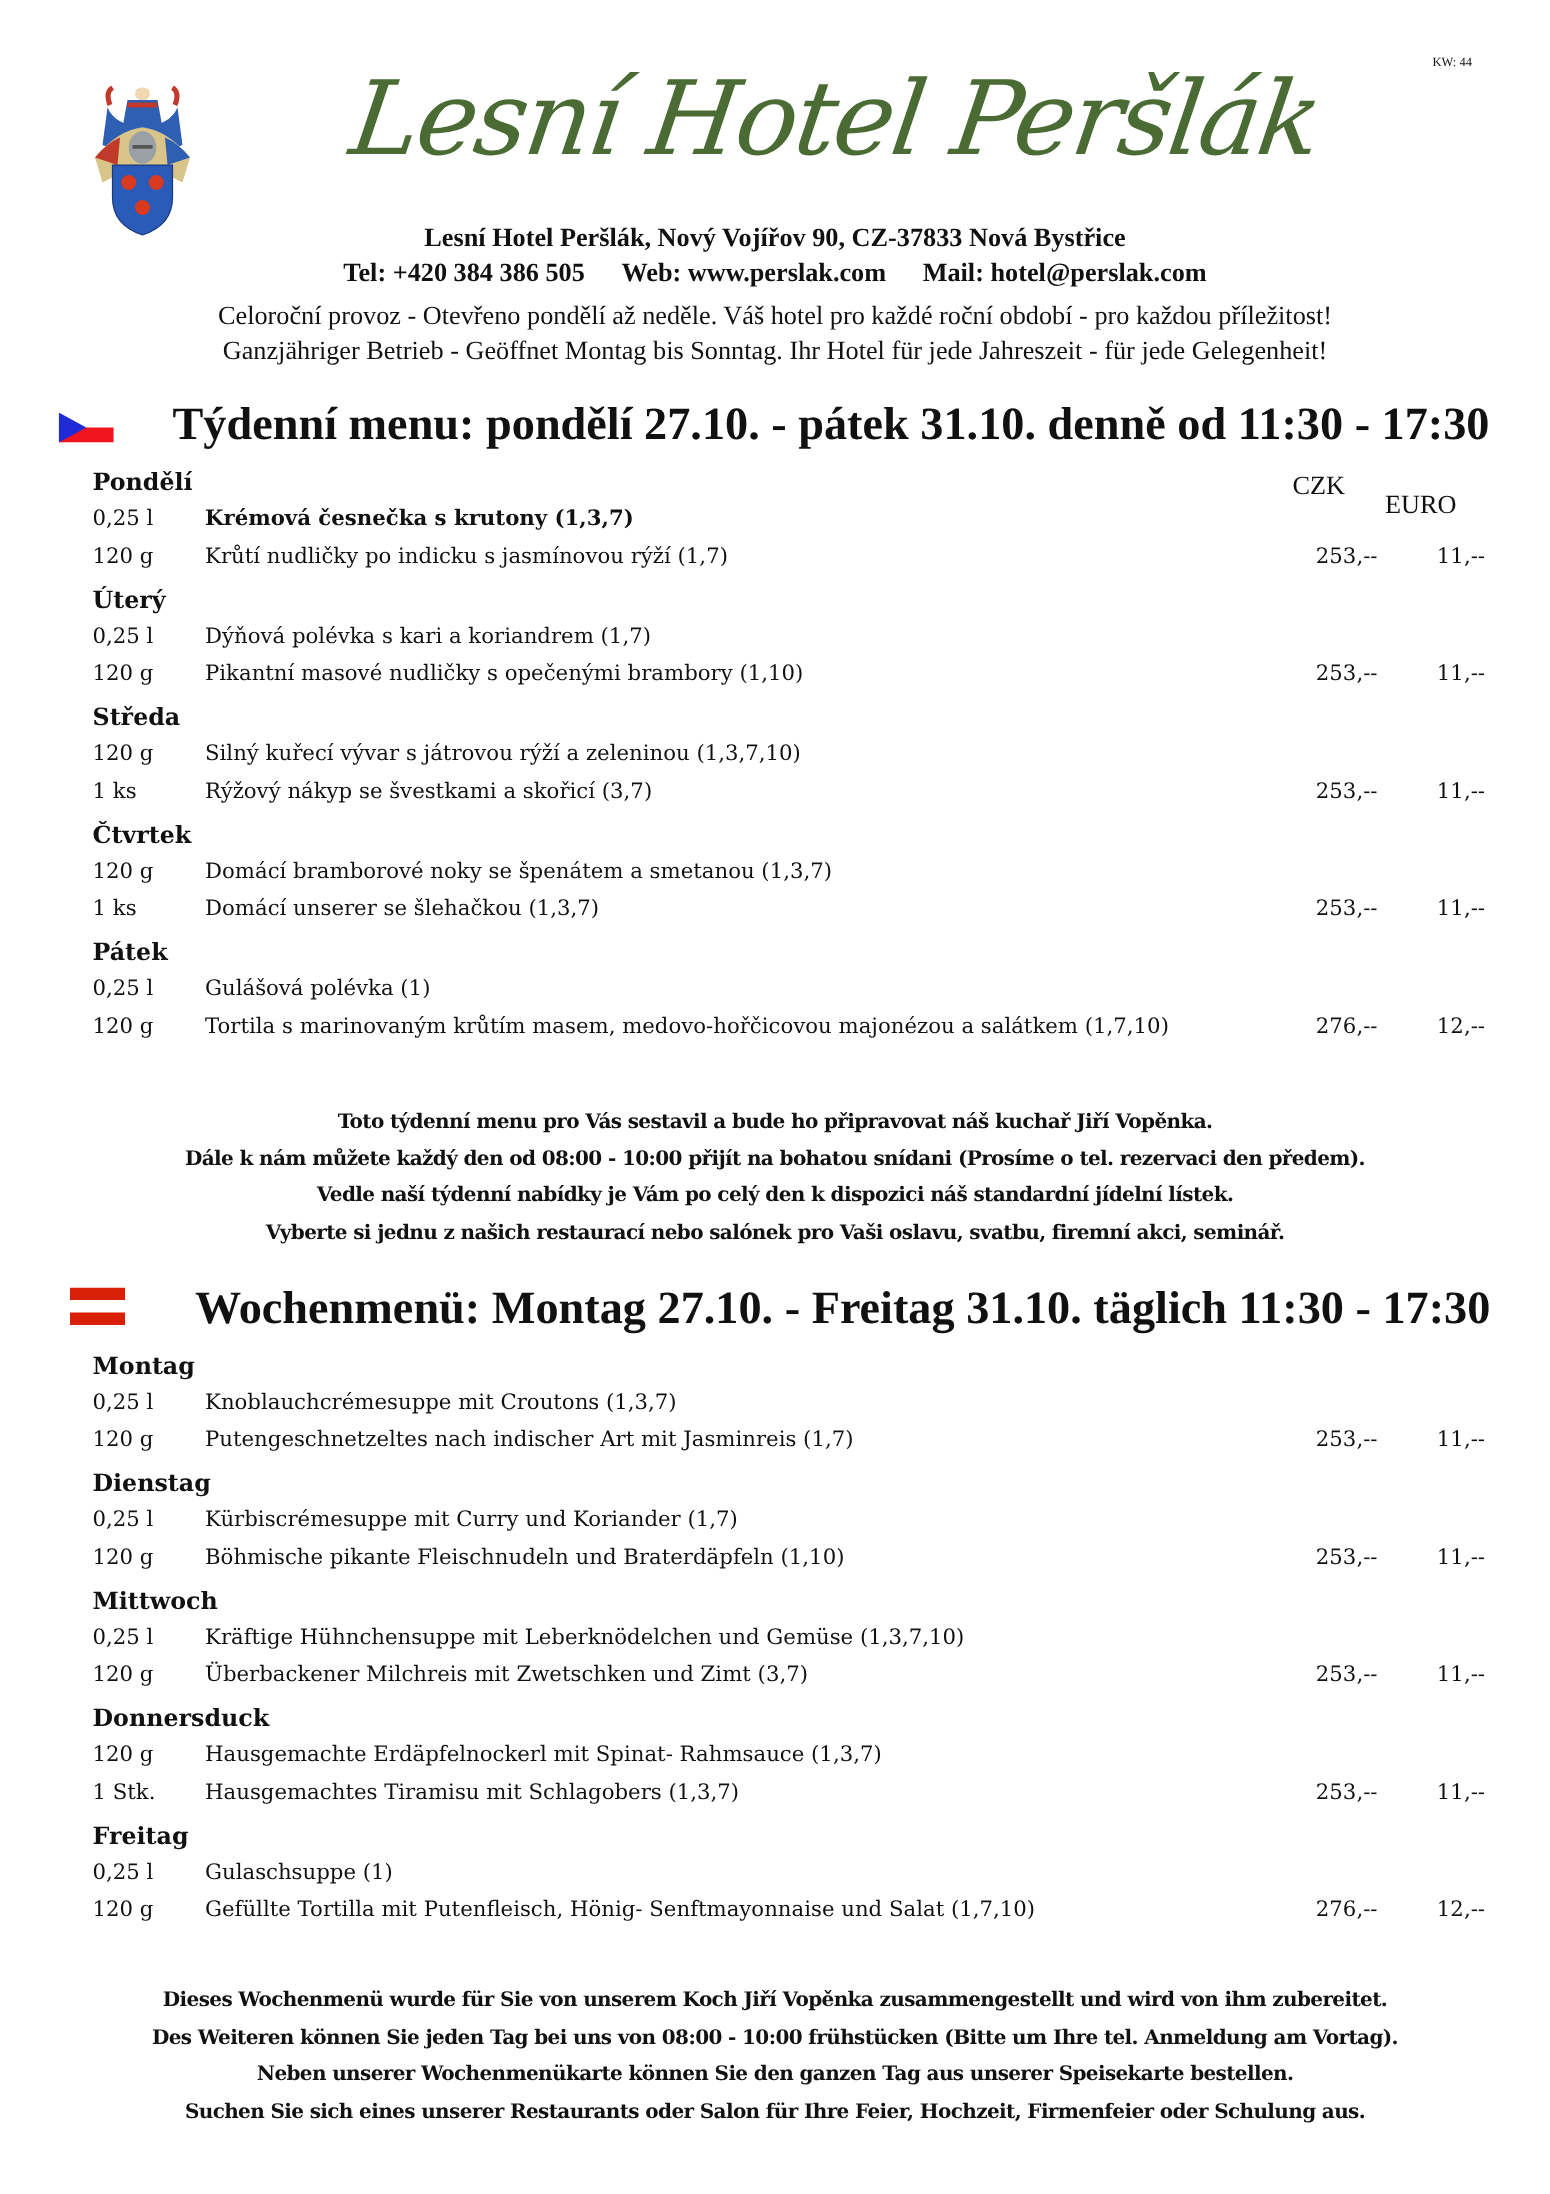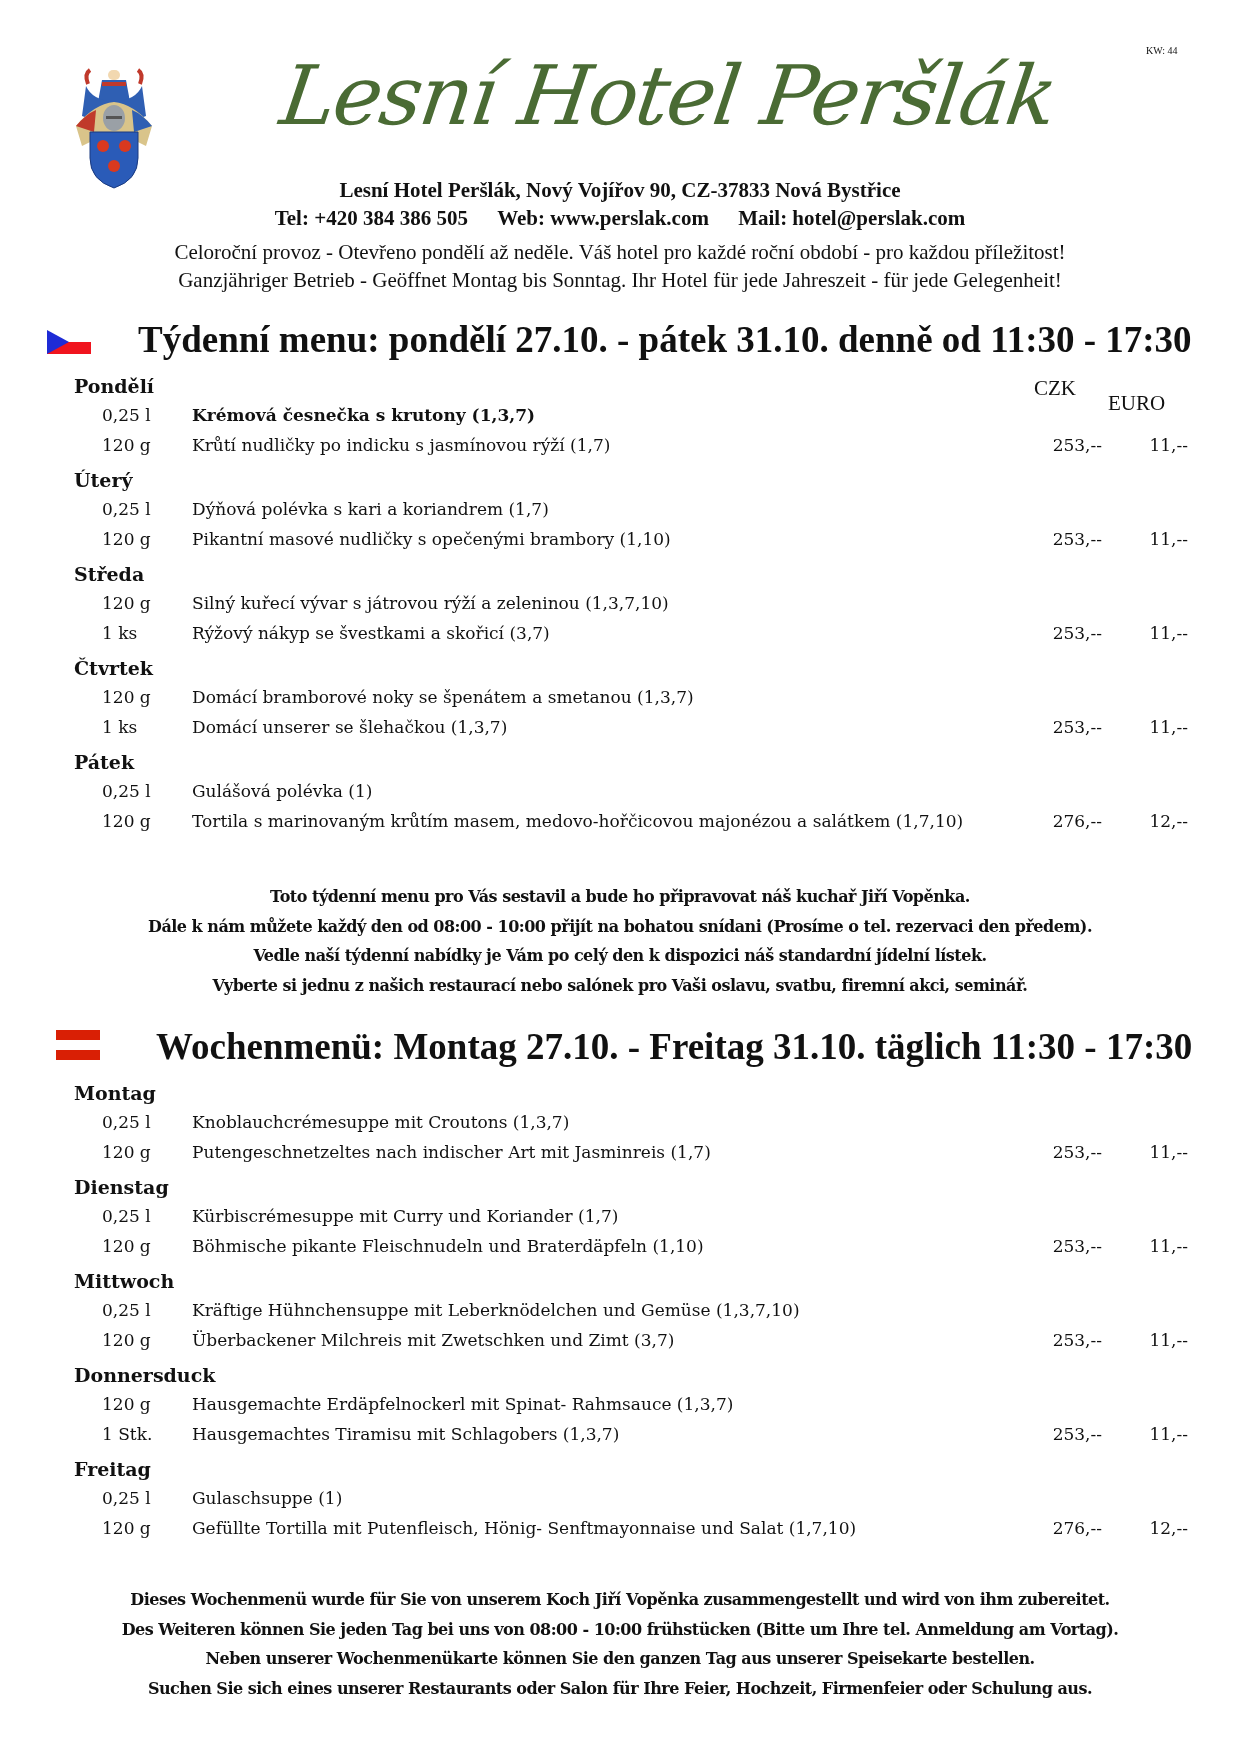--- a/index.html
+++ b/index.html
@@ -14,21 +14,21 @@
   #contact span { margin: 0 12px; }
   #tag1 { top: 240px; font-size: 21px; }
   #tag2 { top: 268px; font-size: 21px; }
   .section-title { font-weight: bold; font-size: 37px; white-space: nowrap; }
   #cz-title { left: 138px; top: 318px; }
   #at-title { left: 156px; top: 1025px; }
   #cz-flag { left: 47px; top: 330px; width: 44px; height: 24px; }
   #at-flag { left: 56px; top: 1030px; width: 44px; height: 30px; }
   .menu { font-family: "DejaVu Serif", "Liberation Serif", serif; font-size: 17px; }
   .day { font-weight: bold; font-size: 19px; }
-  .qty, .dish { white-space: nowrap; margin-left: 28px; }
+  .qty, .dish { white-space: nowrap; }
   .price { width: 80px; text-align: right; white-space: nowrap; }
   .col-h { font-family: "Liberation Serif", serif; font-size: 21px; }
   .note { font-family: "DejaVu Serif", serif; font-weight: bold; font-size: 16px; letter-spacing: -0.5px; }
 </style>
 </head>
 <body>
 
 <div id="kw" class="abs">KW: 44</div>
 
 <div id="logo" class="abs">

